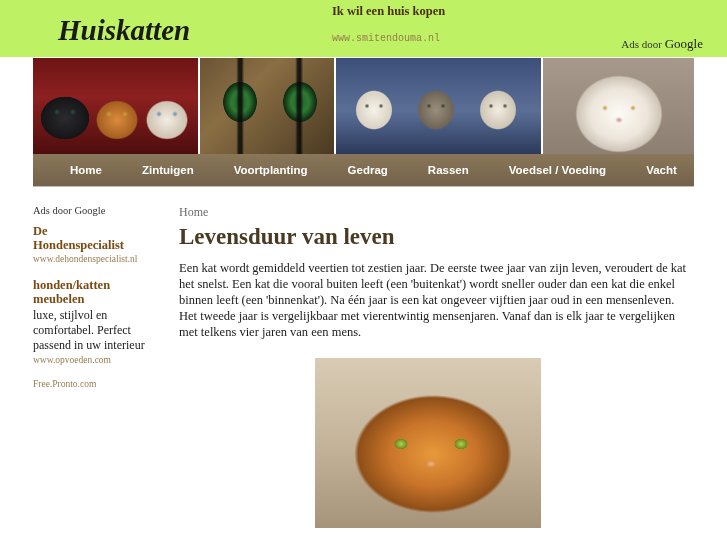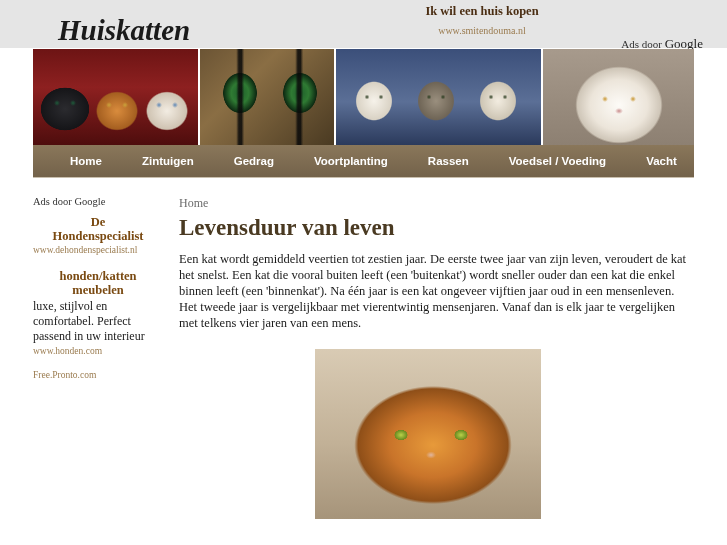--- a/index.html
+++ b/index.html
@@ -12,24 +12,23 @@
   }
   .page {
     position: relative;
     width: 727px; height: 545px;
     background: #ffffff;
   }
 
   
   .topbar {
     position: relative;
-    height: 49px;
-    background: #e5e5e5;
+    height: 58px;
+    background: #bef264;
     border-bottom: 1px solid #ffffff;
-    text-align: center;
   }
   .site-title {
     position: absolute;
     left: 58px; top: 14px;
     font-family: "Liberation Serif", serif;
     font-style: italic;
     font-weight: bold;
     font-size: 29px;
     color: #1a1a1a;
     letter-spacing: 0px;
@@ -47,24 +46,24 @@
     line-height: 15px;
   }
   .topad .ad-body {
     font-family: "Liberation Serif", serif;
     font-size: 12.5px;
     color: #1a1a1a;
     line-height: 16px;
     margin-top: 2px;
   }
   .topad .ad-url {
-    font-family: Liberation Serif, serif;
+    font-family: Liberation Mono, monospace;
     font-size: 10px;
     color: #9a7b4f;
-    margin-top: 6px;
+    margin-top: 14px;
   }
   .ads-by-google {
     position: absolute;
     right: 24px; top: 36px;
     font-family: "Liberation Serif", serif;
     font-size: 11px;
     color: #333333;
     white-space: nowrap;
   }
   .ads-by-google .g-logo { font-size: 13px; }
@@ -195,21 +194,21 @@
     margin-bottom: 8px;
   }
   .ad-block { margin-bottom: 14px; }
   .ad-block .a-title {
     font-family: "Liberation Serif", serif;
     font-size: 12.5px;
     font-weight: bold;
     color: #7a4a12;
     line-height: 14px;
   }
-  .ad-block .a-title span { display: block; text-align: center; }
+  .ad-block .a-title span { display: block; }
   .ad-block .a-text {
     font-family: "Liberation Serif", serif;
     font-size: 12px;
     color: #1a1a1a;
     line-height: 15px;
     margin-top: 2px;
   }
   .ad-block .a-url {
     font-family: "Liberation Serif", serif;
     font-size: 9.5px;
@@ -288,22 +287,22 @@
   <div class="banner">
     <div class="shot shot1"></div>
     <div class="shot shot2"></div>
     <div class="shot shot3"></div>
     <div class="shot shot4"></div>
   </div>
 
   <div class="navbar">
     <a href="#">Home</a>
     <a href="#">Zintuigen</a>
+    <a href="#">Voortplanting</a>
     <a href="#">Gedrag</a>
-    <a href="#">Voortplanting</a>
     <a href="#">Rassen</a>
     <a href="#">Voedsel / Voeding</a>
     <a href="#">Vacht</a>
   </div>
   <div class="nav-rule"></div>
 
   <div class="content">
 
     <div class="sidebar">
       <div class="ads-by-google-s">
@@ -317,21 +316,21 @@
         </div>
         <div class="a-url">www.dehondenspecialist.nl</div>
       </div>
 
       <div class="ad-block">
         <div class="a-title">
           <span>honden/katten</span>
           <span>meubelen</span>
         </div>
         <div class="a-text">luxe, stijlvol en comfortabel. Perfect passend in uw interieur</div>
-        <div class="a-url">www.honden.com</div>
+        <div class="a-url">www.opvoeden.com</div>
       </div>
 
       <div class="ad-block">
         <div class="a-url">Free.Pronto.com</div>
       </div>
     </div>
 
     <div class="main">
       <div class="breadcrumb">Home</div>
       <h1 class="page-title">Levensduur van leven</h1>

